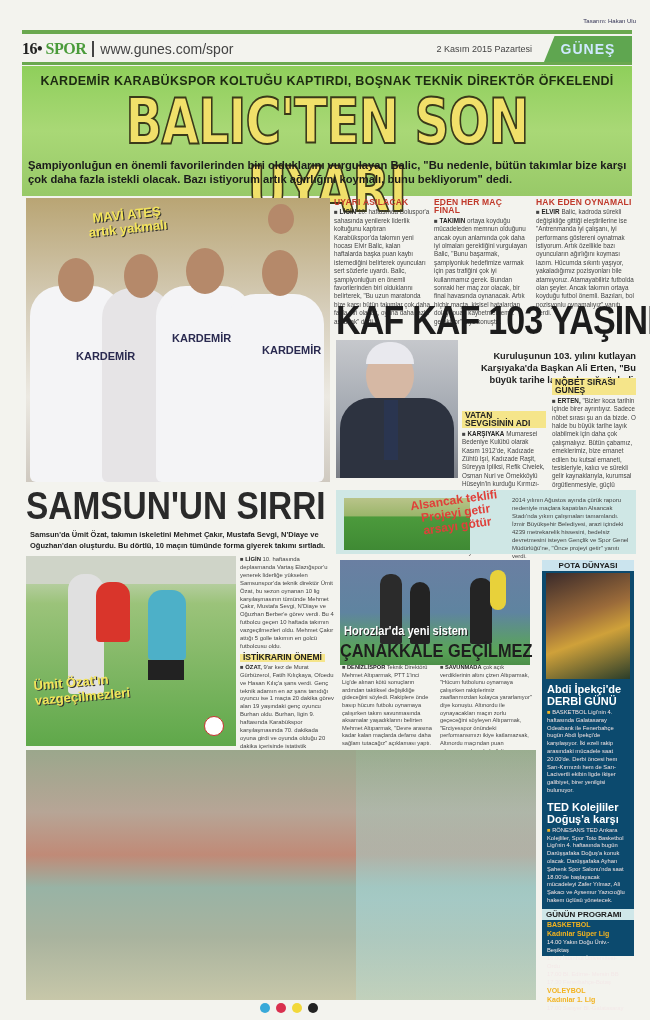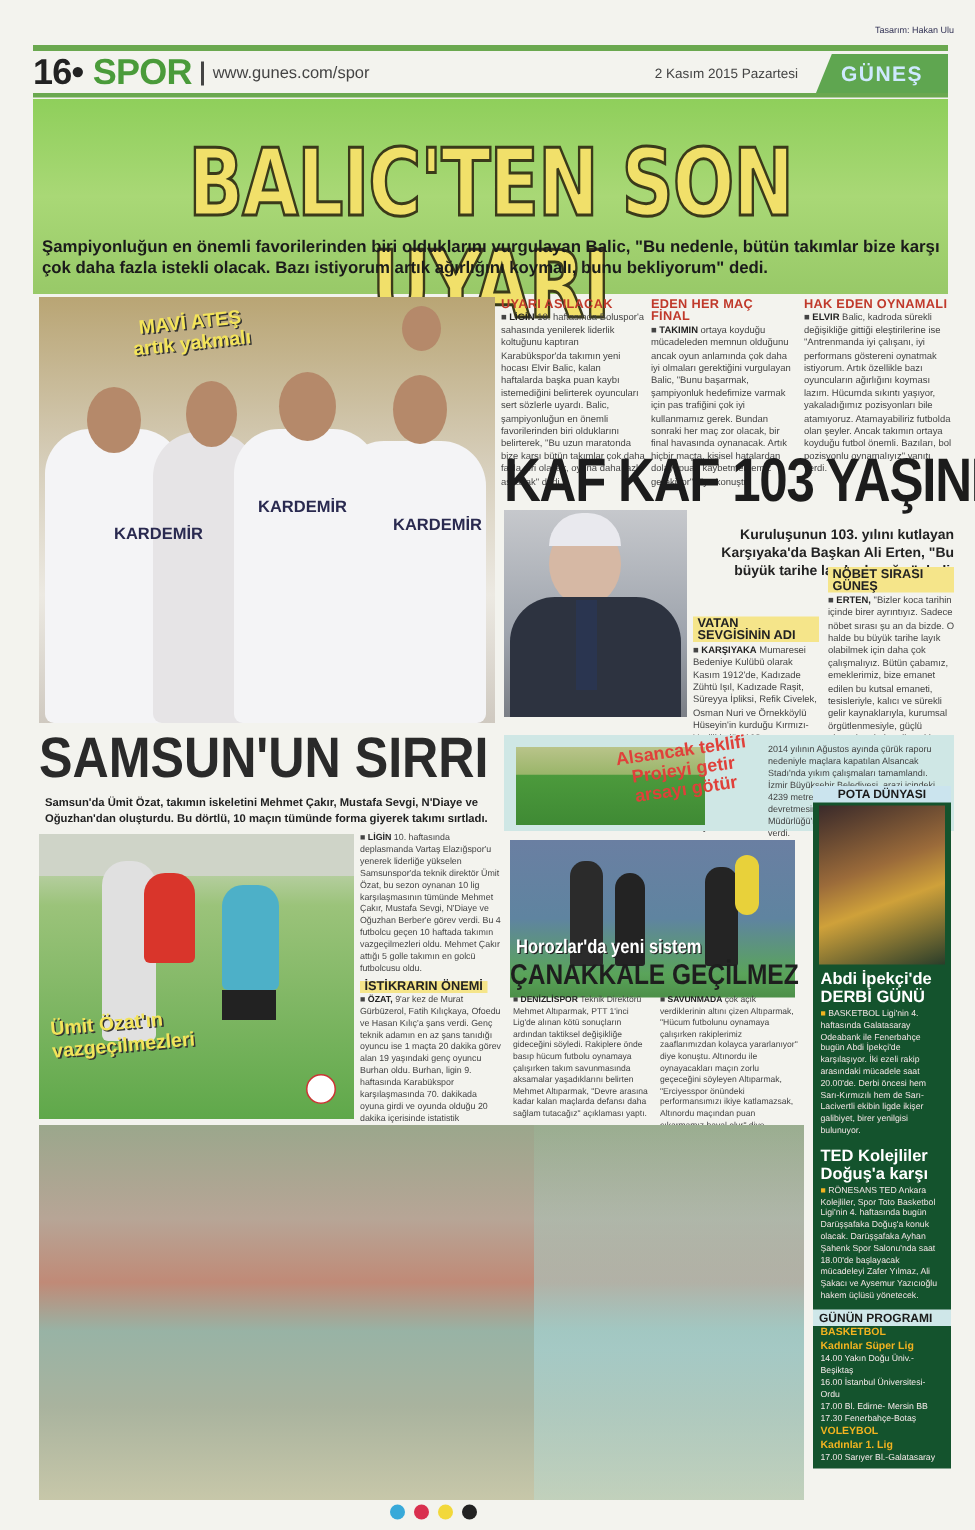--- a/index.html
+++ b/index.html
@@ -1,24 +1,24 @@
 <!DOCTYPE html>
 <html><head>
 <meta charset="utf-8">
 <style>
   *{box-sizing:border-box;margin:0;padding:0;}
   body{width:650px;height:1020px;background:#e9e9e4;font-family:"Liberation Sans",sans-serif;position:relative;overflow:hidden;color:#222;}
   .page{position:absolute;left:0;top:0;width:650px;height:1020px;background:#f3f3ee;}
   .topline{position:absolute;left:22px;top:30px;width:610px;height:4px;background:#6aa84f;}
   .credit{position:absolute;right:14px;top:18px;font-size:6px;color:#335;}
   .header{position:absolute;left:22px;top:36px;width:610px;height:26px;display:flex;align-items:center;}
-  .pagenum{font-family:Liberation Sans, sans-serif;font-weight:bold;font-size:24px;color:#222;letter-spacing:-0.5px;}
+  .pagenum{font-family:Liberation Serif, serif;font-weight:bold;font-size:16px;color:#222;letter-spacing:-0.5px;}
   .pagenum .sec{color:#4a9b3a;}
   .bar{width:2px;height:16px;background:#444;margin:0 6px;}
-  .url{font-size:11px;color:#444;}
+  .url{font-size:14px;color:#444;}
   .date{position:absolute;right:100px;top:8px;font-size:9px;color:#444;}
   .logo{position:absolute;right:0;top:0;width:88px;height:26px;background:#5fa650;color:#cfe9ff;font-weight:bold;font-size:14px;display:flex;align-items:center;justify-content:center;letter-spacing:1px;clip-path:polygon(12% 0,100% 0,100% 100%,0 100%);}
   .hdrline{position:absolute;left:22px;top:62px;width:610px;height:3px;background:#6aa84f;}
   .banner{position:absolute;left:22px;top:66px;width:610px;height:130px;background:linear-gradient(180deg,#8fcf5b 0%,#a9d876 50%,#98c968 100%);}
   .kicker{position:absolute;left:0;top:8px;width:100%;text-align:center;font-weight:bold;font-size:12.5px;color:#1d2a12;letter-spacing:0.3px;}
   .mainhead{position:absolute;left:0;top:22px;width:100%;text-align:center;font-family:"DejaVu Sans",sans-serif;font-weight:bold;font-size:62px;line-height:68px;color:#f1e06a;-webkit-text-stroke:2px #3a3a1a;letter-spacing:-1px;transform:scaleX(0.78);transform-origin:center;}
   .deck{position:absolute;left:6px;top:92px;width:600px;font-weight:bold;font-size:11.2px;line-height:14px;color:#1b1b1b;}
   .photo1{position:absolute;left:26px;top:198px;width:304px;height:284px;background:linear-gradient(180deg,#b9a574 0%,#d7cfbc 40%,#ece9e2 70%,#cfc9c0 100%);overflow:hidden;}
   .player{position:absolute;background:#f4f4f6;border-radius:30px 30px 6px 6px;}
   .head{position:absolute;border-radius:50%;background:#b5896a;}
@@ -33,21 +33,21 @@
   .photo2{position:absolute;left:336px;top:340px;width:122px;height:138px;background:linear-gradient(180deg,#c6c8cc 0%,#9ea4ad 60%,#7b7f86 100%);overflow:hidden;}
   .samsun{position:absolute;left:26px;top:484px;width:310px;font-weight:bold;font-size:38px;line-height:44px;color:#2a2a2a;transform:scaleX(0.88);transform-origin:left;white-space:nowrap;}
   .samsundeck{position:absolute;left:30px;top:530px;width:306px;font-weight:bold;font-size:7.5px;line-height:10.5px;color:#222;}
   .photo3{position:absolute;left:336px;top:490px;width:300px;height:64px;background:#cfe7e5;}
   .stadium{position:absolute;left:8px;top:8px;width:126px;height:52px;background:linear-gradient(180deg,#b9c48a 0%,#9ab56a 35%,#4c9a3c 36%,#3f8a34 100%);}
   .red-ov{position:absolute;color:#e0403a;font-weight:bold;font-size:12px;line-height:13px;text-align:center;transform:rotate(-8deg);}
   .photo4{position:absolute;left:26px;top:556px;width:210px;height:190px;background:linear-gradient(180deg,#d8dcd0 0%,#9bc37a 25%,#5fa84a 100%);overflow:hidden;}
   .photo5{position:absolute;left:340px;top:560px;width:190px;height:105px;background:linear-gradient(180deg,#6a7fa2 0%,#5f84a0 50%,#5aa45a 85%,#4c8f48 100%);overflow:hidden;}
   .horozlar{position:absolute;left:344px;top:623px;font-weight:bold;font-size:13px;color:#fff;text-shadow:1px 1px 0 #222;transform:scaleX(0.85);transform-origin:left;white-space:nowrap;}
   .canakkale{position:absolute;left:340px;top:640px;font-weight:bold;font-size:19px;color:#1e1e1e;transform:scaleX(0.86);transform-origin:left;white-space:nowrap;}
-  .pota{position:absolute;left:542px;top:524px;width:92px;height:455px;background:#14532d;}
+  .pota{position:absolute;left:542px;top:560px;width:92px;height:396px;background:#0c4a6e;}
   .pota-title{background:#cbe4ee;color:#1a1a1a;font-weight:bold;font-size:8px;text-align:center;padding:1px 0;}
   .pota-photo{margin:2px 4px;height:106px;background:linear-gradient(160deg,#3a2a2a 0%,#9b6b3a 40%,#cfa13a 60%,#2a3d2a 100%);}
   .pota-h{color:#fff;font-weight:bold;font-size:11px;line-height:12px;padding:2px 5px;}
   .pota-t{color:#f1e3e3;font-size:5.8px;line-height:7.8px;padding:0 5px;}
   .prog-title{background:#cfe7e9;color:#1a1a1a;font-weight:bold;font-size:8px;padding:1px 4px;margin-top:4px;}
   .prog-cat{color:#f2b320;font-weight:bold;font-size:7px;padding:0 5px;line-height:9px;}
   .prog-item{color:#f3e8e8;font-size:5.8px;padding:0 5px;line-height:8px;}
   .ad{position:absolute;left:26px;top:750px;width:510px;height:250px;background:linear-gradient(180deg,#9ba78c 0%,#b7a596 25%,#c08a77 42%,#98b3a5 55%,#a9b39e 75%,#c7c7a9 100%);}
   .ad-r{position:absolute;right:0;top:0;width:180px;height:250px;background:linear-gradient(180deg,rgba(150,200,160,0.2) 0%,rgba(168,210,210,0.7) 60%,rgba(190,215,200,0.6) 100%);}
   .reg{position:absolute;top:1003px;left:260px;display:flex;gap:6px;}
@@ -64,20 +64,21 @@
   <div class="header">
     <span class="pagenum"><span>16</span>• <span class="sec">SPOR</span></span>
     <span class="bar"></span>
     <span class="url">www.gunes.com/spor</span>
     <span class="date">2 Kasım 2015 Pazartesi</span>
     <span class="logo">GÜNEŞ</span>
   </div>
   <div class="hdrline"></div>
 
   <div class="banner">
+    <div class="kicker">KARDEMİR KARABÜKSPOR KOLTUĞU KAPTIRDI, BOŞNAK TEKNİK DİREKTÖR ÖFKELENDİ</div>
     <div class="mainhead">BALIC'TEN SON UYARI</div>
     <div class="deck">Şampiyonluğun en önemli favorilerinden biri olduklarını vurgulayan Balic, "Bu nedenle, bütün takımlar bize karşı çok daha fazla istekli olacak. Bazı istiyorum artık ağırlığını koymalı, bunu bekliyorum" dedi.</div>
   </div>
 
   <div class="photo1">
     <div class="player" style="left:4px;top:88px;width:92px;height:196px;"></div>
     <div class="player" style="left:76px;top:90px;width:70px;height:194px;background:#e6e4e6;"></div>
     <div class="player" style="left:130px;top:88px;width:96px;height:196px;"></div>
     <div class="player" style="left:200px;top:96px;width:98px;height:188px;"></div>
     <div class="head" style="left:32px;top:60px;width:36px;height:44px;"></div>

